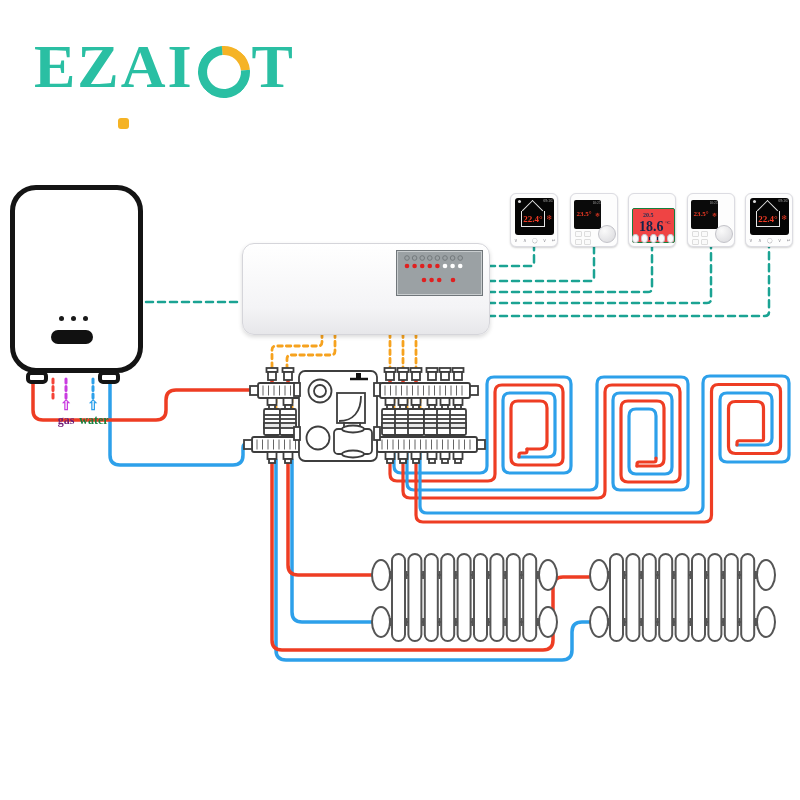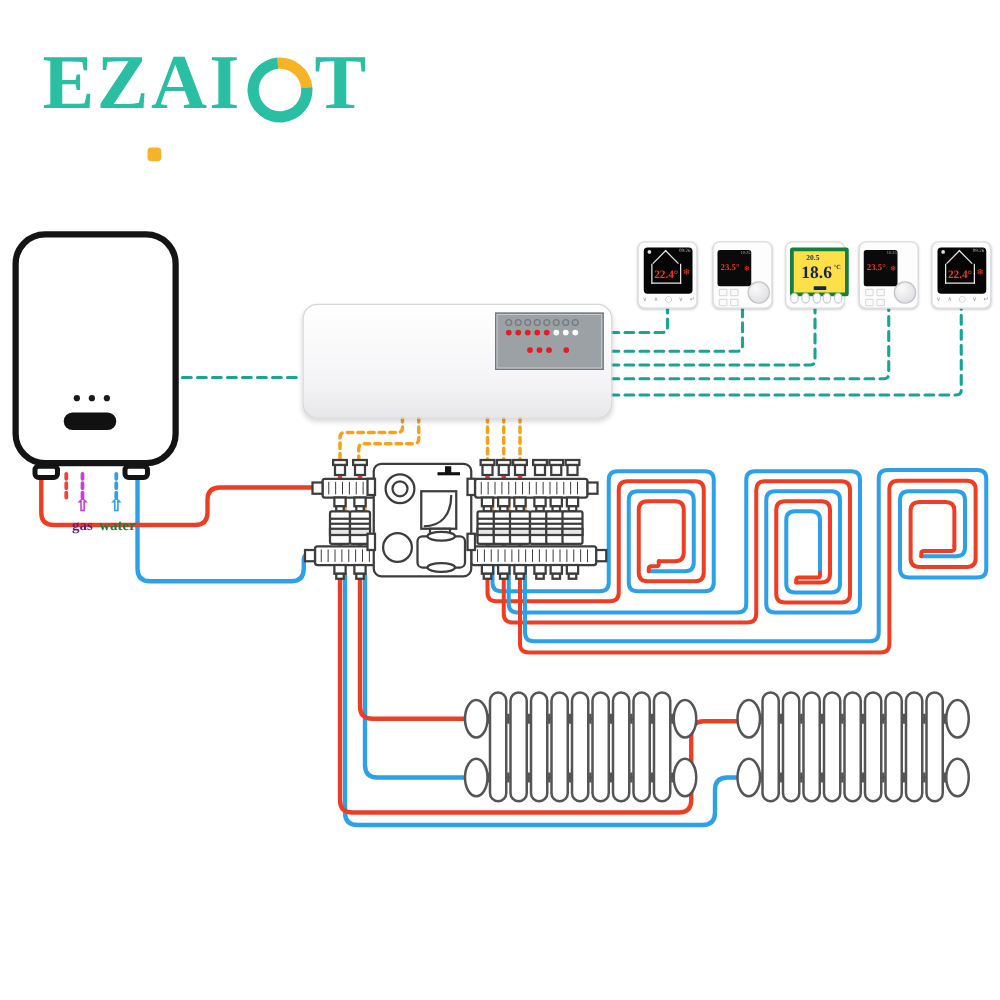--- a/index.html
+++ b/index.html
@@ -44,21 +44,21 @@
   .btnrowA{position:absolute;left:3px;top:43px;width:42px;display:flex;justify-content:space-between;
      color:#9a9aa0;font-size:5px;line-height:7px;}
   .scrB{position:absolute;left:3px;top:6px;width:27px;height:29px;background:#0a0a0a;border-radius:2px;}
   .scrB .time{position:absolute;right:1px;top:1px;color:#aaa;font-size:5px;transform:scale(.7);transform-origin:right top;}
   .scrB .temp{position:absolute;left:0;top:10px;width:20px;text-align:center;color:#f33b25;font-size:7px;font-weight:bold;}
   .scrB .flake{position:absolute;right:1px;top:11px;color:#f33b25;font-size:6px;}
   .knob{position:absolute;left:27px;top:31px;width:18px;height:18px;border-radius:50%;
      background:radial-gradient(circle at 35% 30%,#fafafa,#d8d8dc);border:1px solid #c2c2c8;box-sizing:border-box;}
   .btngrid{position:absolute;left:4px;top:37px;width:18px;display:flex;flex-wrap:wrap;gap:1.5px;}
   .btngrid i{width:7px;height:6px;border:1px solid #ddd;border-radius:1px;background:#fafafa;box-sizing:border-box;}
-  .scrC{position:absolute;left:3px;top:4px;width:41px;height:33px;background:#fde047;border:3px solid #15803d;border-radius:2px;overflow:hidden;}
+  .scrC{position:absolute;left:3px;top:14px;width:41px;height:33px;background:#ef4444;border:1px solid #15803d;border-radius:2px;overflow:hidden;}
   .scrC .sp{position:absolute;left:10px;top:3px;color:#1d2f55;font-size:6px;font-weight:bold;}
   .scrC .main{position:absolute;left:6px;top:10px;color:#15244a;font-size:14px;font-weight:bold;letter-spacing:0;}
   .scrC .unit{position:absolute;left:32px;top:11px;color:#15244a;font-size:5px;font-weight:bold;}
   .scrC .bar{position:absolute;left:16px;bottom:2px;width:10px;height:3px;background:#15244a;}
   .btnrowC{position:absolute;left:3px;top:40px;width:42px;display:flex;justify-content:space-between;}
   .btnrowC i{width:7px;height:9px;border:1px solid #c9c9cf;border-radius:50%;background:#fbfbfb;box-sizing:border-box;}
 </style>
 </head>
 <body>
 

